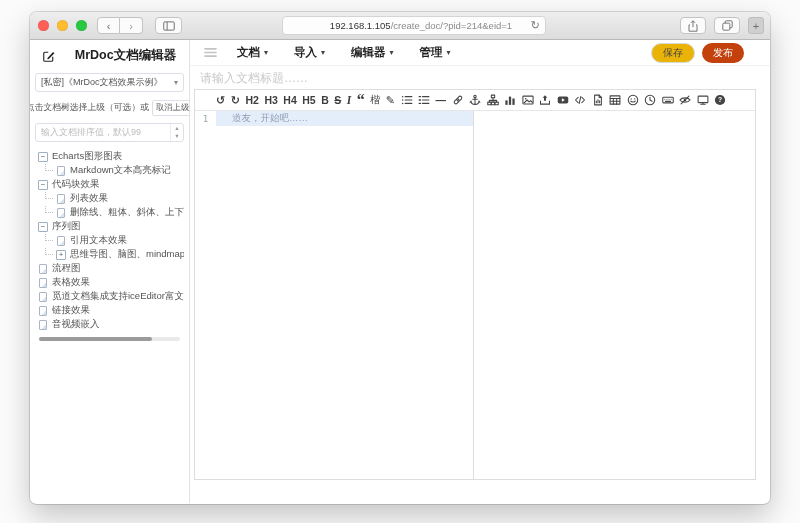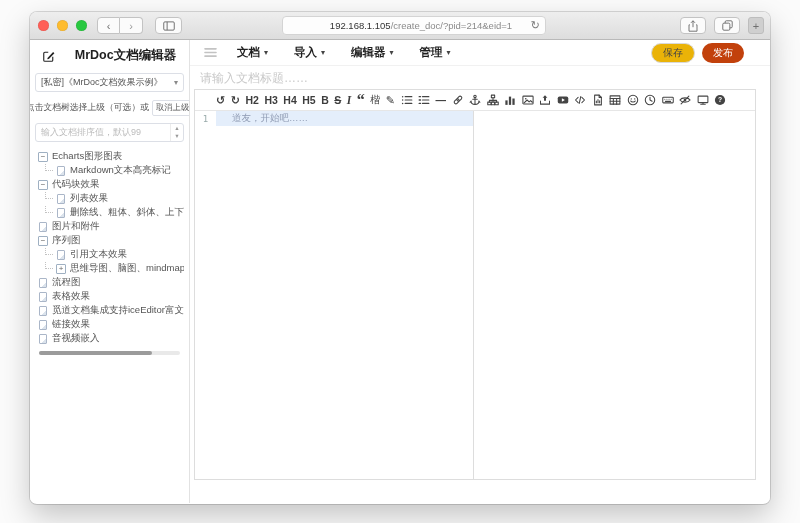--- a/index.html
+++ b/index.html
@@ -196,24 +196,20 @@
             </div>
             <div class="tree-row">
               <span class="connector"></span>
               <span class="docicon"></span>
               <span class="tree-label">列表效果</span>
             </div>
             <div class="tree-row">
               <span class="connector"></span>
               <span class="docicon"></span>
               <span class="tree-label">删除线、粗体、斜体、上下标</span>
-            </div>
-            <div class="tree-row">
-              <span class="docicon"></span>
-              <span class="tree-label">图片和附件</span>
             </div>
             <div class="tree-row">
               <span class="exp">−</span>
               <span class="tree-label">序列图</span>
             </div>
             <div class="tree-row">
               <span class="connector"></span>
               <span class="docicon"></span>
               <span class="tree-label">引用文本效果</span>
             </div>

